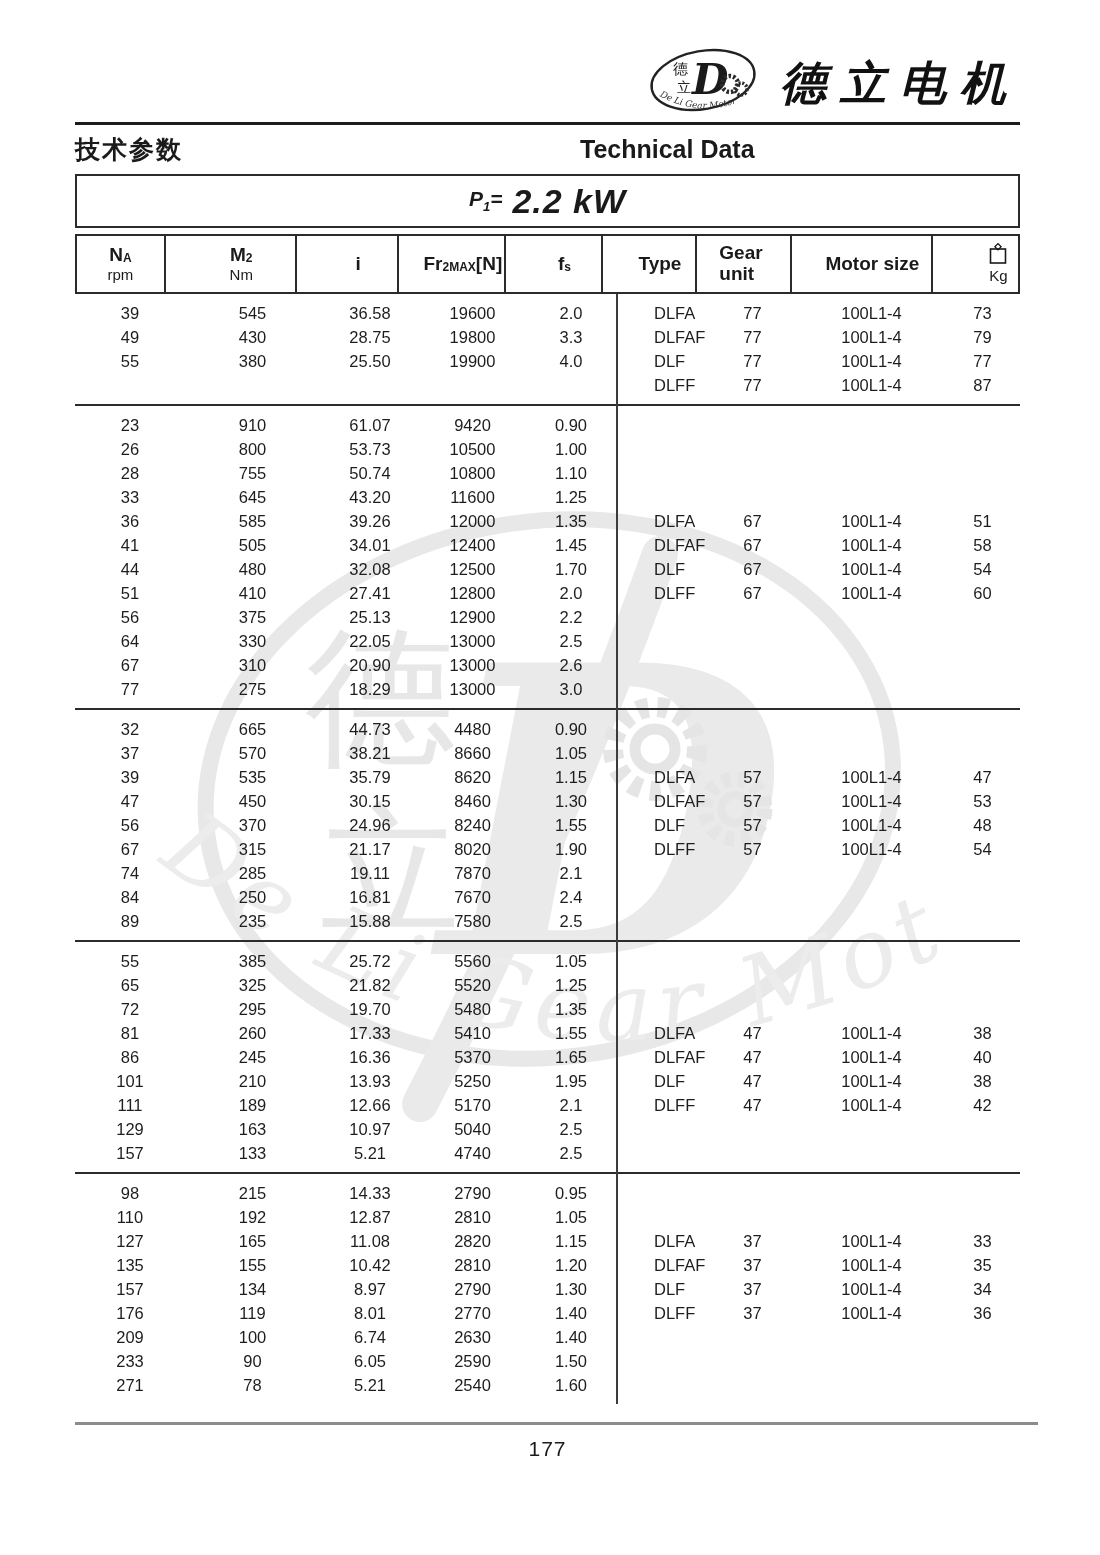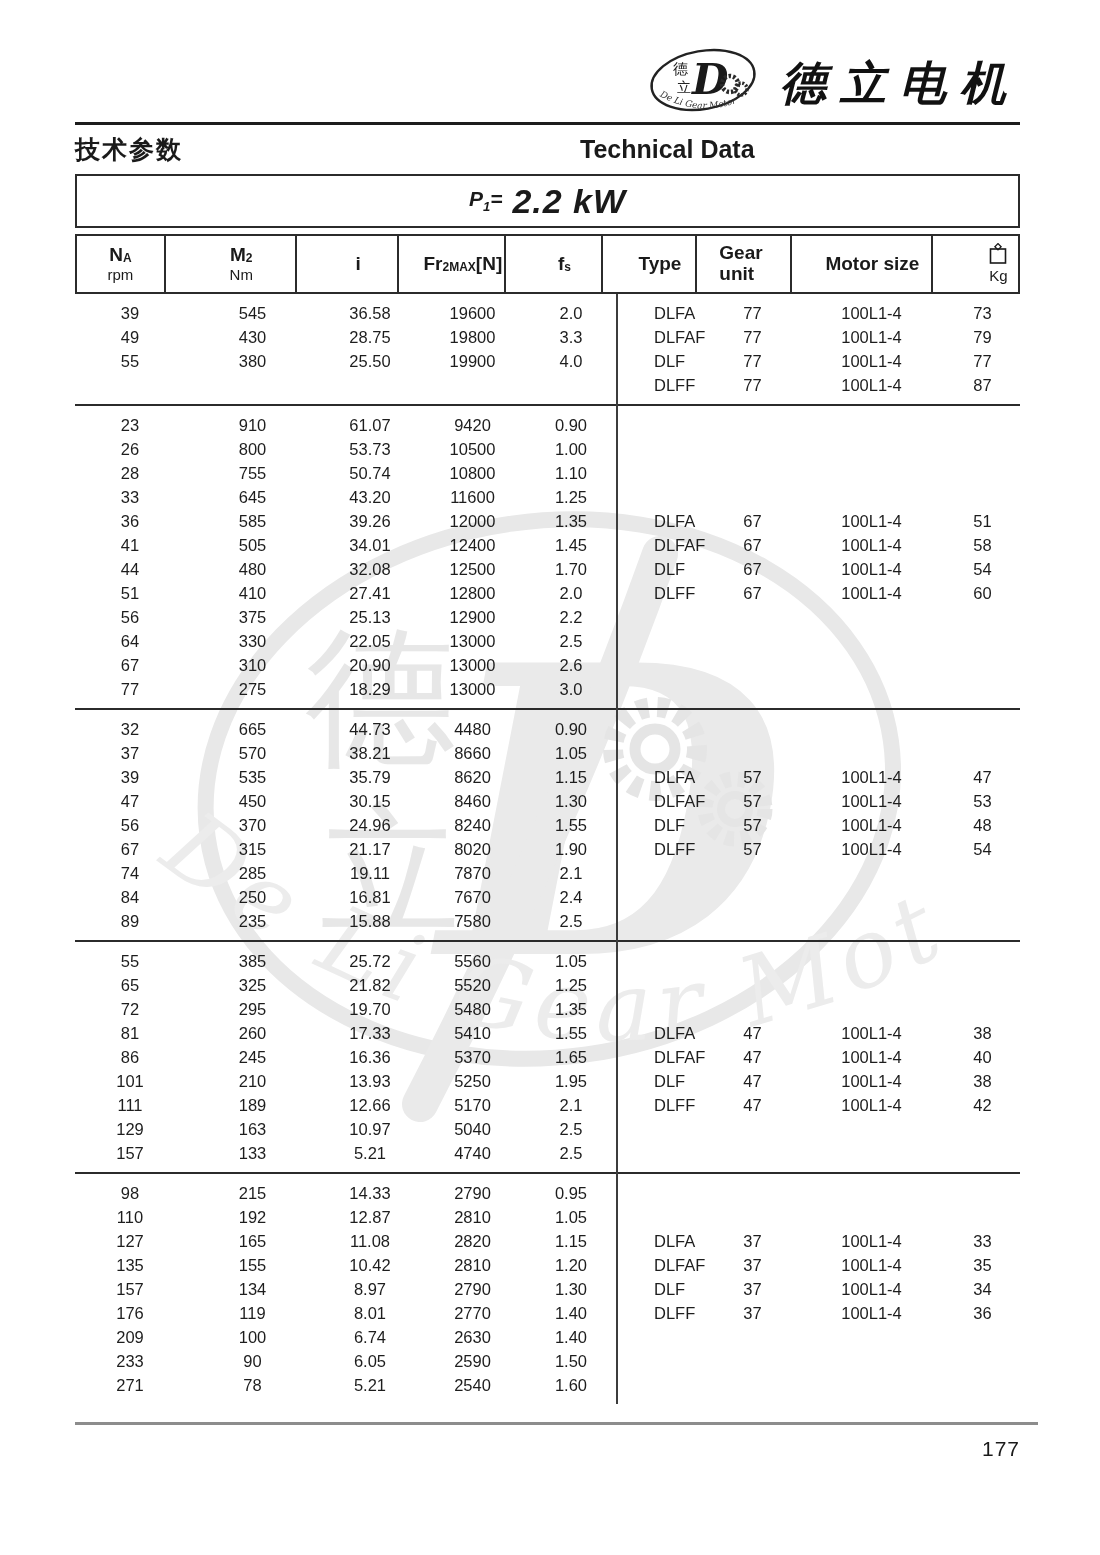--- a/index.html
+++ b/index.html
@@ -44,21 +44,21 @@
   .bleft { width:542px; }
   .bright { width:403px; }
   .drow, .mrow { display:flex; height:24px; align-items:center; }
   .dc, .mc { display:block; text-align:center; font-size:16.5px; color:#1d1d1d; }
   .dc0{width:110px}.dc1{width:135px}.dc2{width:100px}.dc3{width:105px}.dc4{width:92px}
   .mc0{width:90px; text-align:left; padding-left:37px}
   .mc1{width:91px}.mc2{width:147px}.mc3{width:75px}
 
   
   .footer-rule { height:3px; background:#8c8c8c; margin-top:18px; width:963px; }
-  .page-num { text-align:right; font-size:21px; margin-top:12px; letter-spacing:1px; }
+  .page-num { text-align:center; font-size:21px; margin-top:12px; letter-spacing:1px; }
 
   svg text { user-select:none; }
 </style>
 </head>
 <body>
 
 <div class="page">
   <div class="content">
 
     <div class="brand-row">

